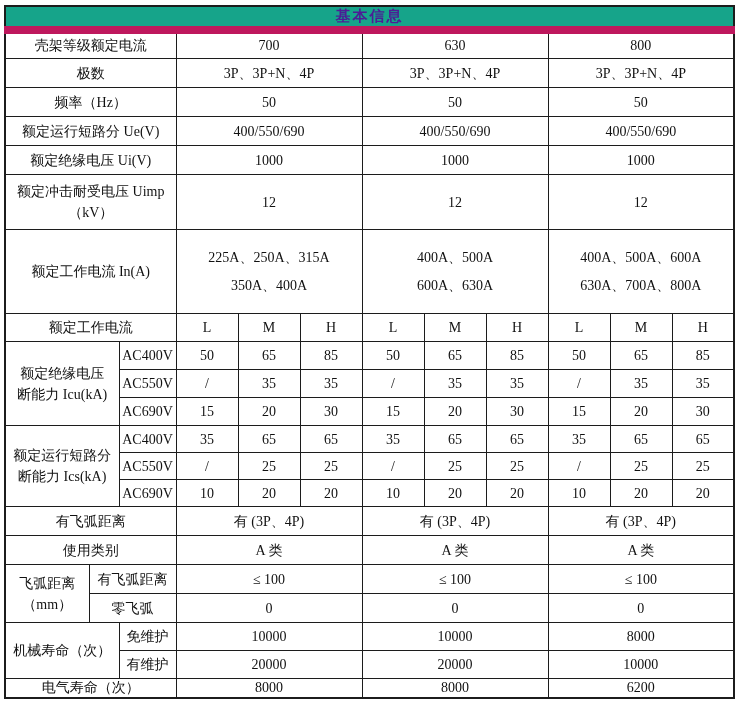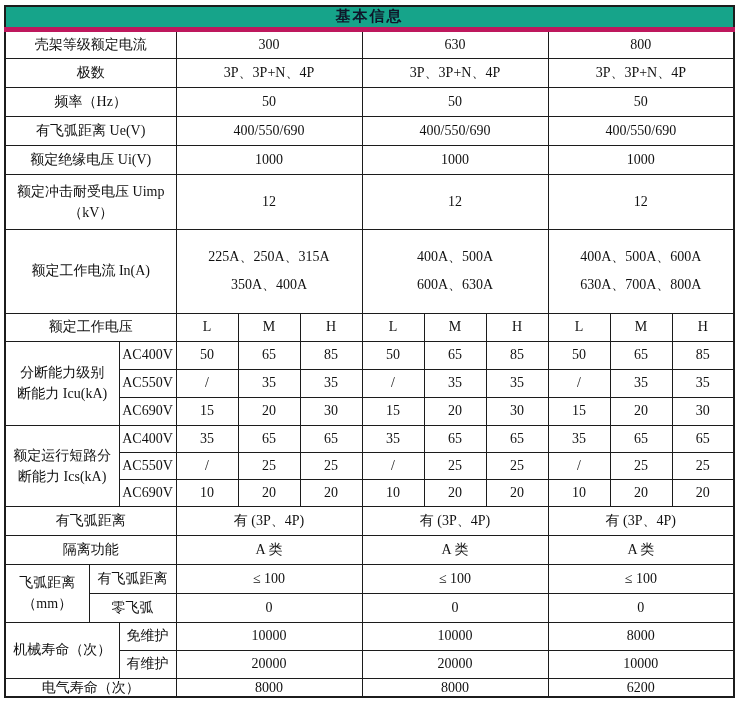--- a/index.html
+++ b/index.html
@@ -2,22 +2,22 @@
 <html><head>
 <meta charset="utf-8">
 <style>
   html,body{margin:0;padding:0;background:#ffffff;}
   body{width:737px;height:707px;overflow:hidden;
        font-family:"Liberation Serif","DejaVu Serif",serif;color:#111;}
   table.spec{border-collapse:collapse;table-layout:fixed;width:729px;
              margin:5px 4px 0 4px;border:2px solid #1c1c1c;}
   td{border:1px solid #1c1c1c;text-align:center;vertical-align:middle;
      font-size:14px;padding:0 2px;overflow:hidden;line-height:1.25;}
-  tr.hdr td{background:#16a48a;color:#0f172a;font-weight:bold;font-size:15px;
-            letter-spacing:2px;border-bottom:5px solid #be185d;}
+  tr.hdr td{background:#16a48a;color:#4c1d95;font-weight:bold;font-size:15px;
+            letter-spacing:2px;border-bottom:8px solid #be185d;}
   td.lbl{font-size:14px;}
   .two-line div{line-height:1.5;}
   .vals-two div{line-height:2.0;}
 </style>
 </head>
 <body>
 
 <table class="spec">
   <colgroup>
     <col style="width:84px">
@@ -34,41 +34,41 @@
       <col style="width:62px">
   </colgroup>
 
   <tbody>
       <tr class="hdr" style="height:23px">
     <td colspan="12">基本信息</td>
   </tr>
 
   <tr style="height:29px">
     <td class="lbl" colspan="3">壳架等级额定电流</td>
-    <td colspan="3">300</td>
+    <td colspan="3">700</td>
     <td colspan="3">630</td>
     <td colspan="3">800</td>
   </tr>
 
   <tr style="height:29px">
     <td class="lbl" colspan="3">极数</td>
     <td colspan="3">3P、3P+N、4P</td>
     <td colspan="3">3P、3P+N、4P</td>
     <td colspan="3">3P、3P+N、4P</td>
   </tr>
 
   <tr style="height:29px">
     <td class="lbl" colspan="3">频率（Hz）</td>
     <td colspan="3">50</td>
     <td colspan="3">50</td>
     <td colspan="3">50</td>
   </tr>
 
   <tr style="height:29px">
-    <td class="lbl" colspan="3">有飞弧距离 Ue(V)</td>
+    <td class="lbl" colspan="3">额定运行短路分 Ue(V)</td>
     <td colspan="3">400/550/690</td>
     <td colspan="3">400/550/690</td>
     <td colspan="3">400/550/690</td>
   </tr>
 
   <tr style="height:29px">
     <td class="lbl" colspan="3">额定绝缘电压 Ui(V)</td>
     <td colspan="3">1000</td>
     <td colspan="3">1000</td>
     <td colspan="3">1000</td>
@@ -94,35 +94,35 @@
       <div>400A、500A</div>
       <div>600A、630A</div>
     </td>
     <td colspan="3" class="vals-two">
       <div>400A、500A、600A</div>
       <div>630A、700A、800A</div>
     </td>
   </tr>
 
   <tr style="height:28px">
-    <td class="lbl" colspan="3">额定工作电压</td>
+    <td class="lbl" colspan="3">额定工作电流</td>
     <td>L</td>
     <td>M</td>
     <td>H</td>
     <td>L</td>
     <td>M</td>
     <td>H</td>
     <td>L</td>
     <td>M</td>
     <td>H</td>
   </tr>
 
   <tr style="height:28px">
     <td class="lbl two-line" colspan="2" rowspan="3">
-      <div>分断能力级别</div>
+      <div>额定绝缘电压</div>
       <div>断能力 Icu(kA)</div>
     </td>
     <td>AC400V</td>
     <td>50</td>
     <td>65</td>
     <td>85</td>
     <td>50</td>
     <td>65</td>
     <td>85</td>
     <td>50</td>
@@ -196,21 +196,21 @@
   </tr>
 
   <tr style="height:29px">
     <td class="lbl" colspan="3">有飞弧距离</td>
     <td colspan="3">有 (3P、4P)</td>
     <td colspan="3">有 (3P、4P)</td>
     <td colspan="3">有 (3P、4P)</td>
   </tr>
 
   <tr style="height:29px">
-    <td class="lbl" colspan="3">隔离功能</td>
+    <td class="lbl" colspan="3">使用类别</td>
     <td colspan="3">A 类</td>
     <td colspan="3">A 类</td>
     <td colspan="3">A 类</td>
   </tr>
 
   <tr style="height:29px">
     <td class="lbl two-line" rowspan="2">
       <div>飞弧距离</div>
       <div>（mm）</div>
     </td>

